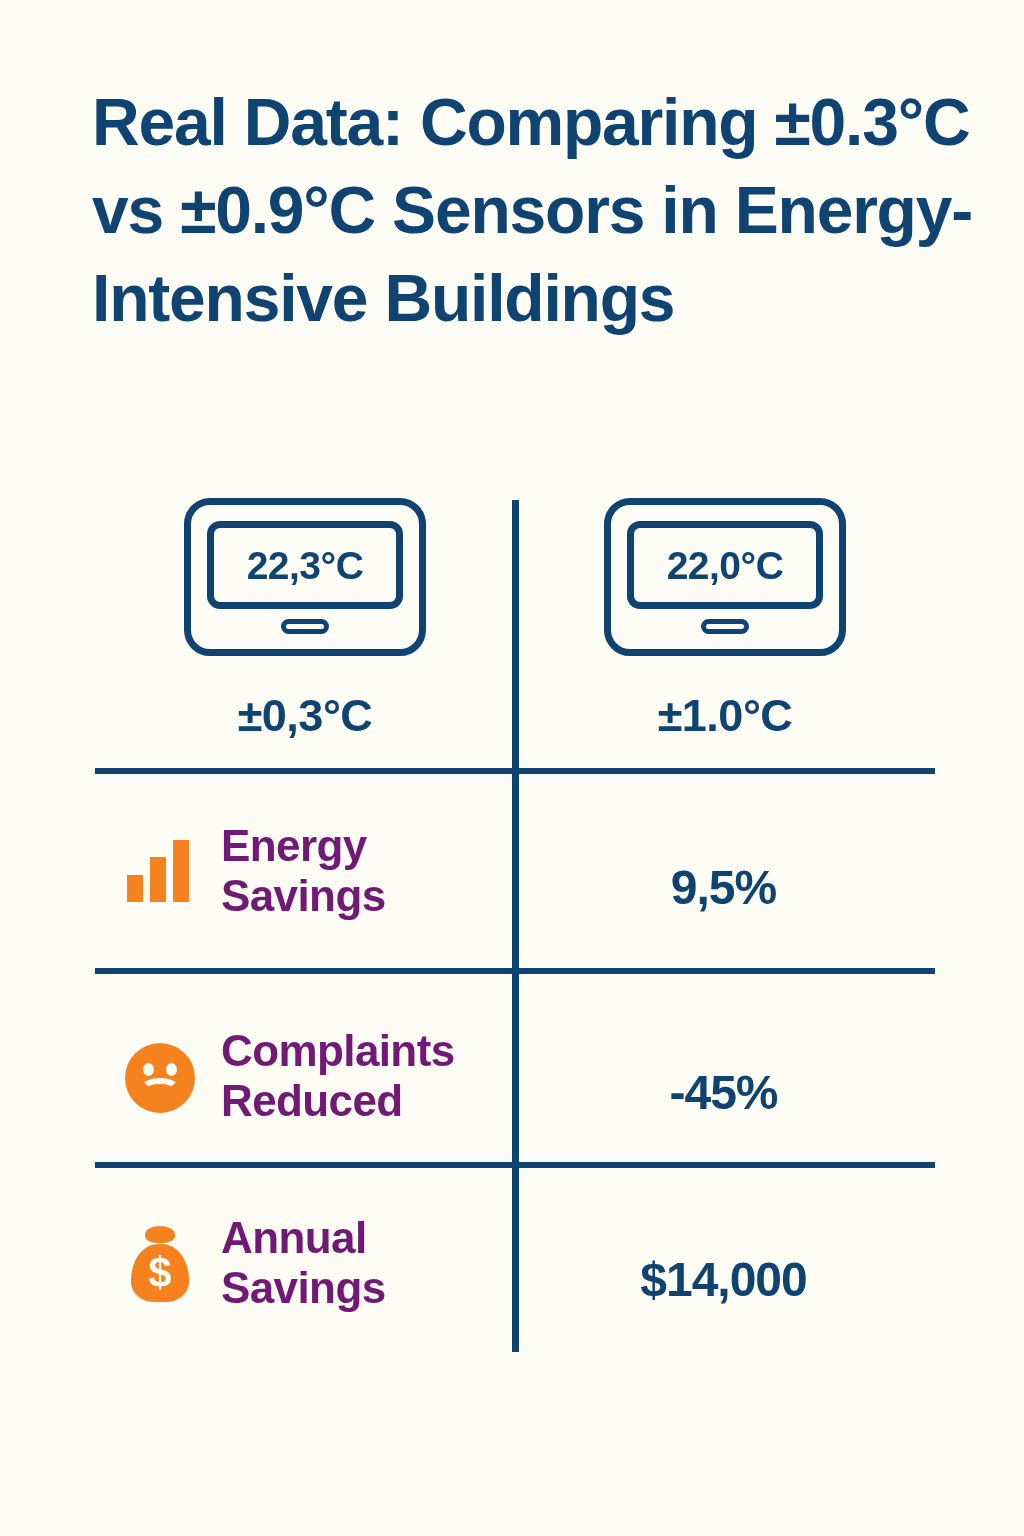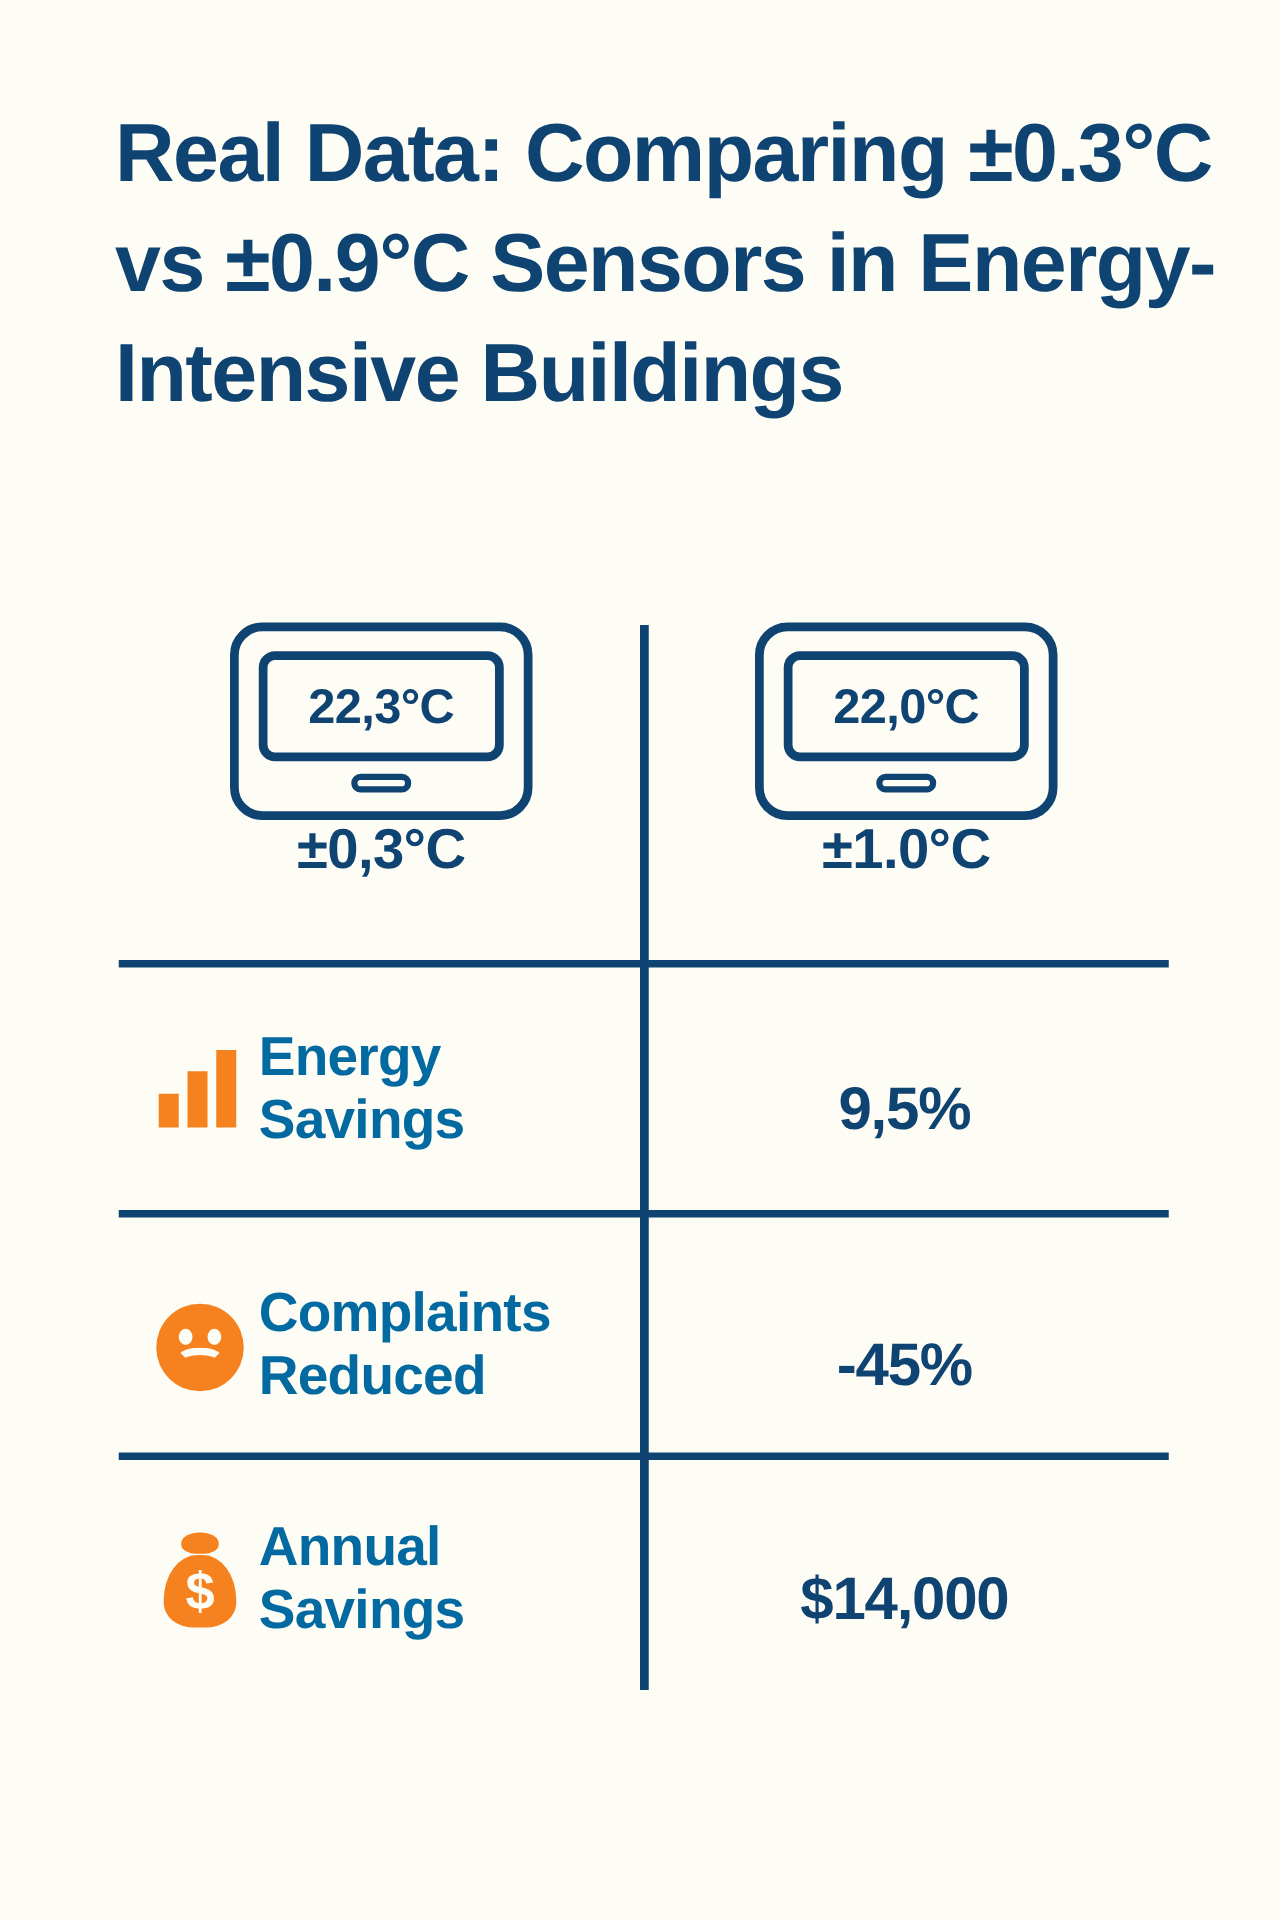--- a/index.html
+++ b/index.html
@@ -61,20 +61,21 @@
     width: 840px;
     height: 262px;
     display: flex;
   }
   .header-cell {
     width: 420px;
     display: flex;
     flex-direction: column;
     align-items: center;
     justify-content: flex-start;
+    gap: 37px;
   }
 
   
   .device {
     position: relative;
     width: 242px;
     height: 158px;
     border: 7px solid #0E4372;
     border-radius: 26px;
     box-sizing: border-box;
@@ -140,25 +141,25 @@
     padding-left: 26px;
     box-sizing: border-box;
   }
   .value-cell {
     width: 423px;
     display: flex;
     align-items: center;
     justify-content: center;
   }
   .row-label {
-    margin-left: 8px;
+    margin-left: 22px;
     font-size: 44px;
     line-height: 50px;
     font-weight: bold;
-    color: #0369a1;
+    color: #701a75;
     letter-spacing: -0.6px;
   }
   .row-value {
     font-size: 48px;
     font-weight: bold;
     color: #0E4372;
     letter-spacing: -1px;
     line-height: 1;
     margin-top: 34px;
   }

